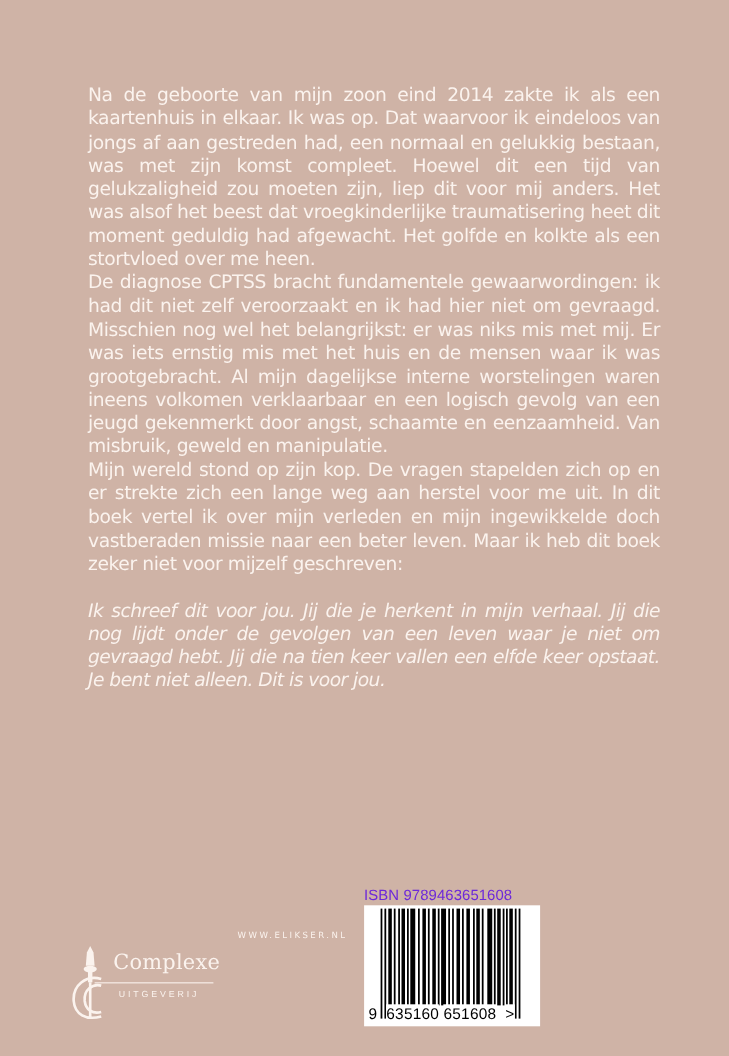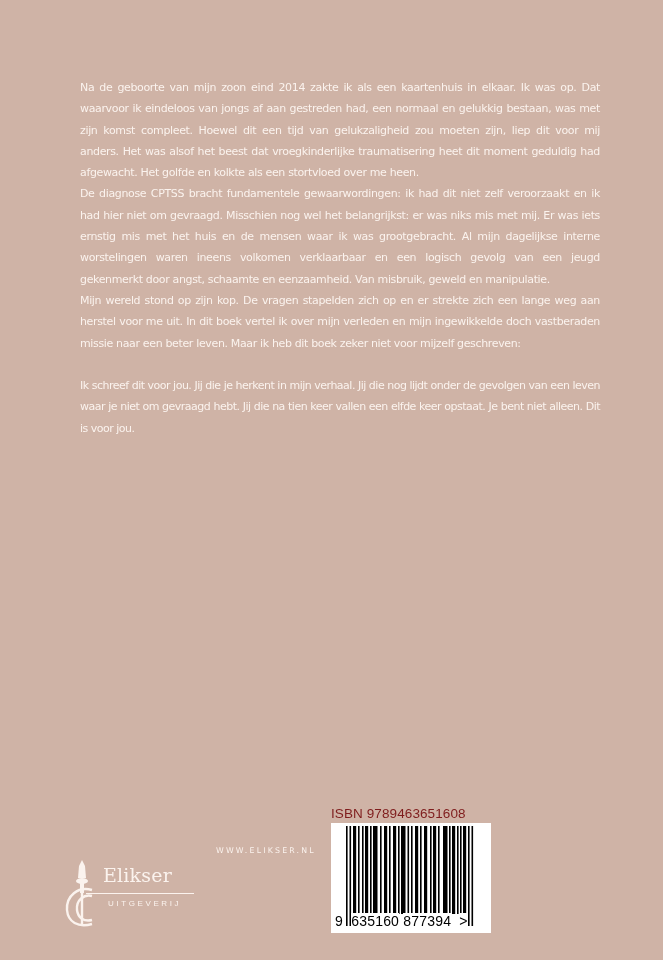--- a/index.html
+++ b/index.html
@@ -13,43 +13,44 @@
     position: relative;
     overflow: hidden;
     font-family: "DejaVu Sans", sans-serif;
     color: #fbf3ee;
   }
   .blurb {
     position: absolute;
     left: 80px;
     top: 77px;
     width: 520px;
-    font-size: 11px;
+    font-size: 17px;
     line-height: 21.3px;
     text-align: justify;
     letter-spacing: -0.35px;
     word-spacing: 0px;
   }
   .blurb p {
     margin: 0;
   }
   .blurb p.quote {
     margin-top: 21.3px;
+    font-style: italic;
     letter-spacing: -0.5px;
   }
   .barcode-wrap {
     position: absolute;
     left: 331px;
     top: 806px;
     width: 160px;
   }
   .isbn-label {
     font-family: "Liberation Sans", sans-serif;
     font-size: 13.5px;
-    color: #7f1d1d;
+    color: #6d28d9;
     letter-spacing: 0.1px;
     line-height: 16px;
     margin-bottom: 1px;
     white-space: nowrap;
   }
   .barcode {
     width: 160px;
     height: 110px;
     background: #ffffff;
     position: relative;
@@ -162,36 +163,36 @@
         <rect x="121" y="3" width="3.2" height="88"></rect>
         <rect x="126" y="3" width="1.6" height="88"></rect>
         <rect x="129" y="3" width="1.6" height="88"></rect>
         <rect x="132" y="3" width="3.2" height="88"></rect>
 
         <rect x="137" y="3" width="1.6" height="100"></rect>
         <rect x="140.5" y="3" width="1.6" height="100"></rect>
       </g>
     </svg>
     <div class="barcode-digits">
-      <span>9</span>&nbsp;&nbsp;<span>635160</span>&nbsp;<span>877394</span>&nbsp;&nbsp;<span>&gt;</span>
+      <span>9</span>&nbsp;&nbsp;<span>635160</span>&nbsp;<span>651608</span>&nbsp;&nbsp;<span>&gt;</span>
     </div>
   </div>
 </div>
 
 <div class="logo">
   <svg width="44" height="72" viewBox="0 0 44 72" style="position:absolute;left:0;top:0;">
     <g fill="none" stroke="#fbf3ee" stroke-width="2.4">
       <path d="M30 32 C16 28, 4 38, 5 52 C6 64, 16 70, 30 66"></path>
       <path d="M30 38 C22 36, 14 42, 15 52 C16 60, 22 64, 30 62"></path>
       <line x1="20" y1="35" x2="20" y2="68"></line>
     </g>
     <g fill="#fbf3ee">
       <path d="M20 2 L23 8 L24 20 L16 20 L17 8 Z"></path>
       <ellipse cx="20" cy="23" rx="6" ry="3"></ellipse>
       <rect x="18" y="25" width="4" height="10"></rect>
     </g>
   </svg>
-  <span class="logo-name">Elikser</span>
+  <span class="logo-name">Complexe</span>
   <span class="logo-rule"></span>
   <span class="logo-sub">UITGEVERIJ</span>
 </div>
 
 <div class="website">WWW.ELIKSER.NL</div>
 
 </body></html>

